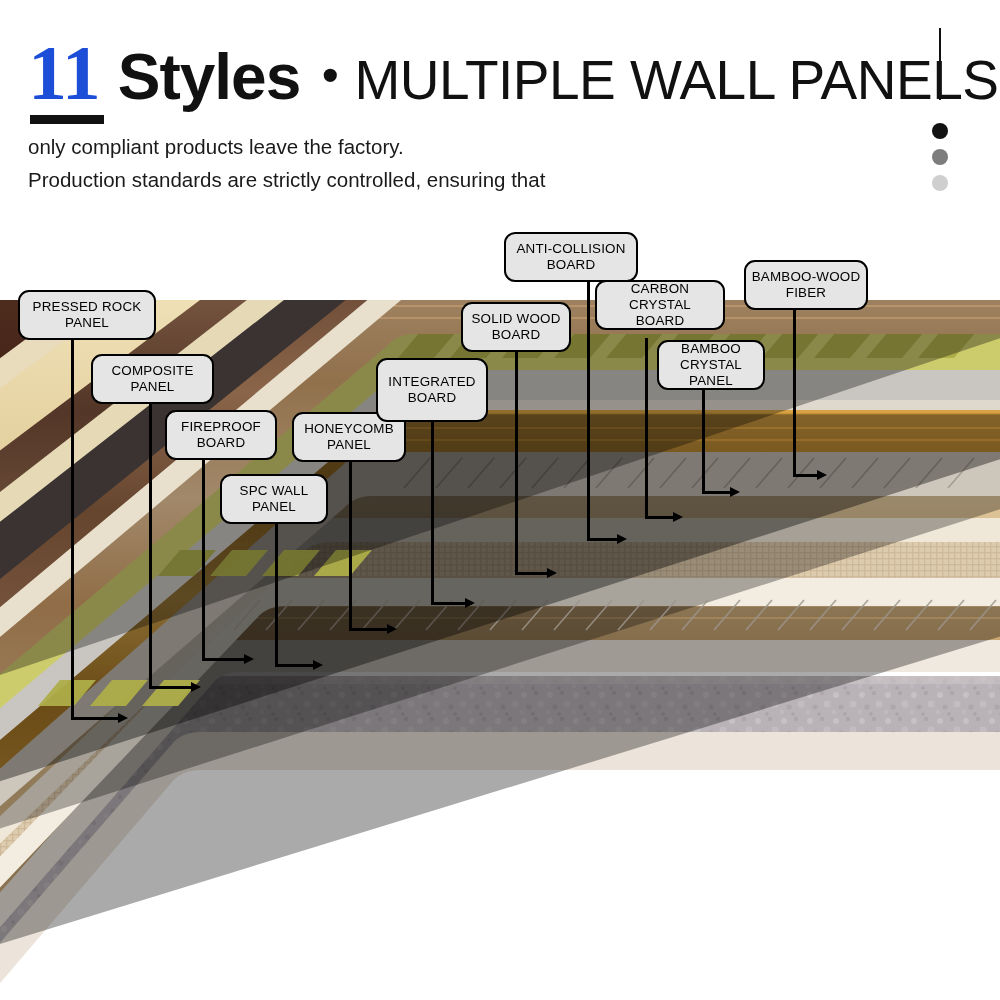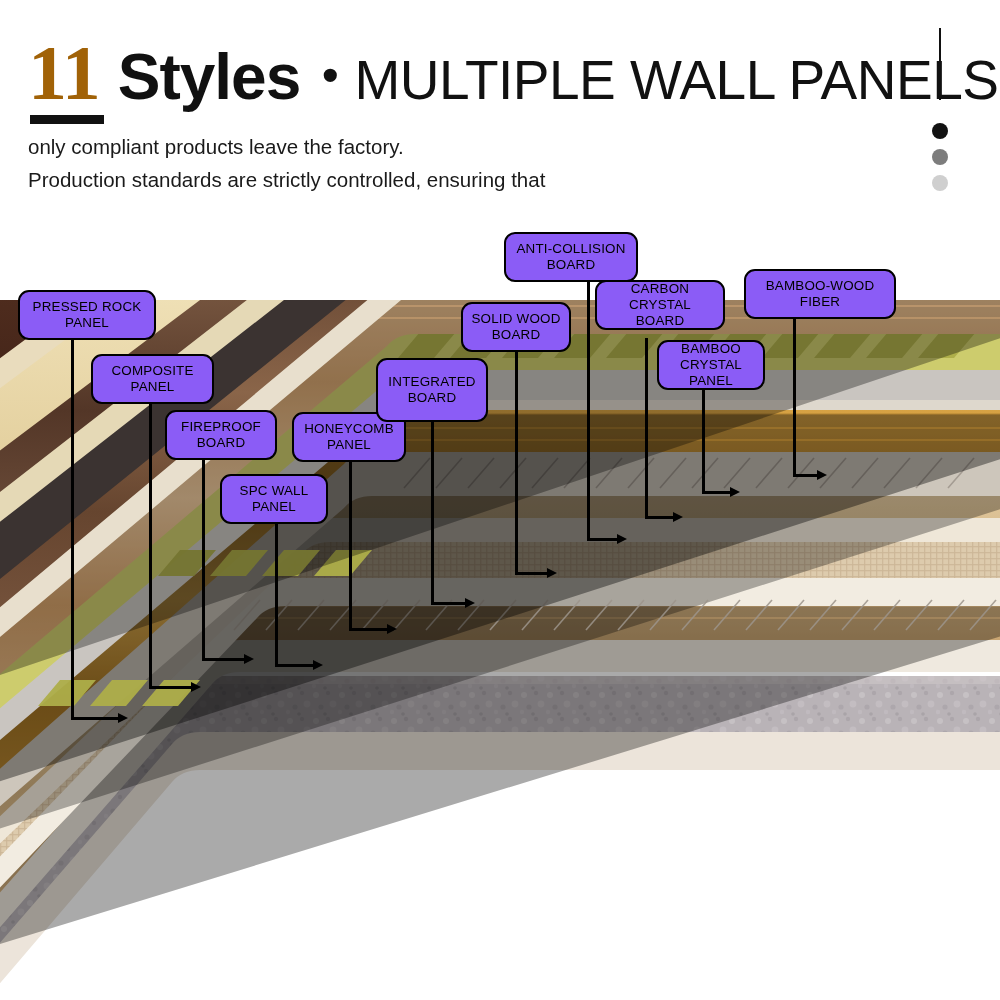--- a/index.html
+++ b/index.html
@@ -10,21 +10,21 @@
     font-family:"Liberation Sans","DejaVu Sans",sans-serif;
     overflow:hidden;
   }
   #stage{position:relative;width:1000px;height:1000px;overflow:hidden;background:#fff;}
 
   
   .header{position:absolute;left:0;top:0;width:1000px;height:215px;}
   .title-row{position:absolute;left:28px;top:38px;display:flex;align-items:baseline;white-space:nowrap;}
   .big-num{
     font-family:"Liberation Serif","DejaVu Serif",serif;
-    font-weight:bold;font-size:78px;line-height:0.9;color:#a16207;
+    font-weight:bold;font-size:78px;line-height:0.9;color:#1d4ed8;
     letter-spacing:-1px;position:relative;padding-bottom:4px;
   }
   .num-underline{
     position:absolute;left:2px;bottom:-12px;width:74px;height:9px;background:#111;
   }
   .styles-word{
     font-weight:bold;font-size:64px;line-height:1;color:#111;
     margin-left:18px;letter-spacing:-1px;
   }
   .mid-dot{
@@ -41,21 +41,21 @@
   .deco{position:absolute;right:47px;top:28px;width:26px;height:160px;}
   .deco .bar{position:absolute;left:12px;top:0;width:2px;height:72px;background:#111;}
   .deco .dot{position:absolute;left:5px;width:16px;height:16px;border-radius:50%;}
   .deco .d1{top:95px;background:#121212;}
   .deco .d2{top:121px;background:#7d7d7d;}
   .deco .d3{top:147px;background:#cfcfcf;}
 
   
   .callout{
     position:absolute;box-sizing:border-box;
-    border:2.5px solid #000;border-radius:11px;background:#8b5cf6;
+    border:2.5px solid #000;border-radius:11px;background:#e5e5e5;
     display:flex;align-items:center;justify-content:center;text-align:center;
     font-size:13.4px;line-height:1.2;color:#000;letter-spacing:0.2px;
     padding:3px 5px;z-index:40;
   }
   
   .lead{position:absolute;background:#000;z-index:38;}
   .lead.v{width:2.6px;}
   .lead.h{height:2.6px;}
   .arrow{
     position:absolute;width:0;height:0;z-index:39;
@@ -438,21 +438,21 @@
     <div class="callout" style="left:657px;top:340px;width:108px;height:50px;">
       <div>
         <div>BAMBOO</div>
         <div>CRYSTAL PANEL</div>
       </div>
     </div>
     <div class="lead v" style="left:702px;top:390px;height:103px;"></div>
     <div class="lead h" style="left:702px;top:491px;width:30px;"></div>
     <div class="arrow" style="left:730px;top:487px;"></div>
 
-    <div class="callout" style="left:744px;top:260px;width:152px;height:50px;margin-top:9px;">
+    <div class="callout" style="left:744px;top:260px;width:124px;height:50px;">
       <div>
         <div>BAMBOO-WOOD</div>
         <div>FIBER</div>
       </div>
     </div>
     <div class="lead v" style="left:793px;top:310px;height:166px;"></div>
     <div class="lead h" style="left:793px;top:474px;width:26px;"></div>
     <div class="arrow" style="left:817px;top:470px;"></div>
 
   </div>

